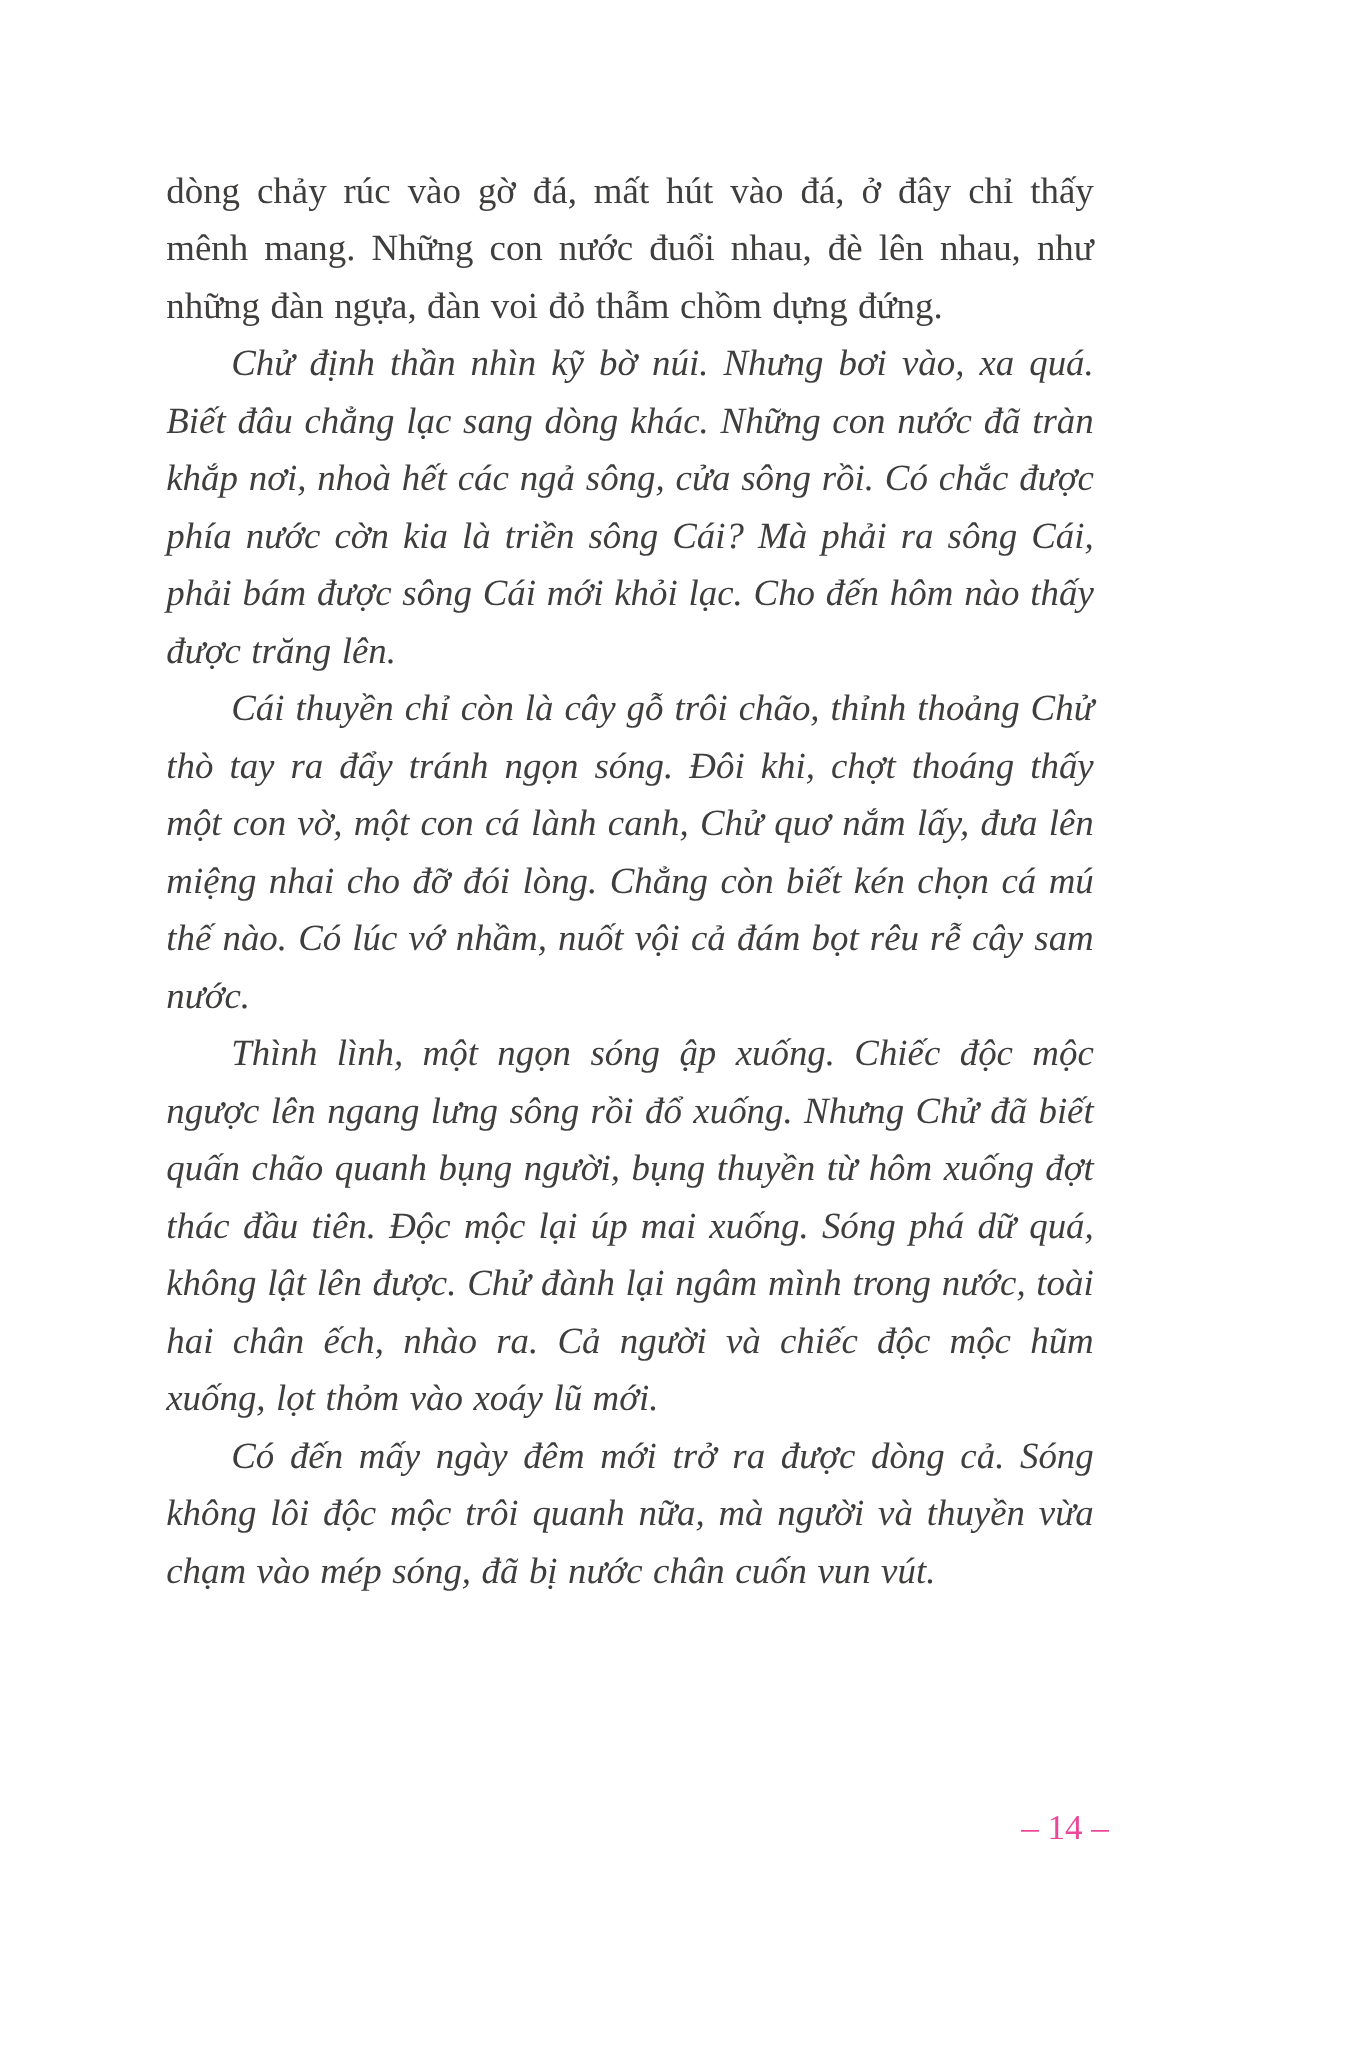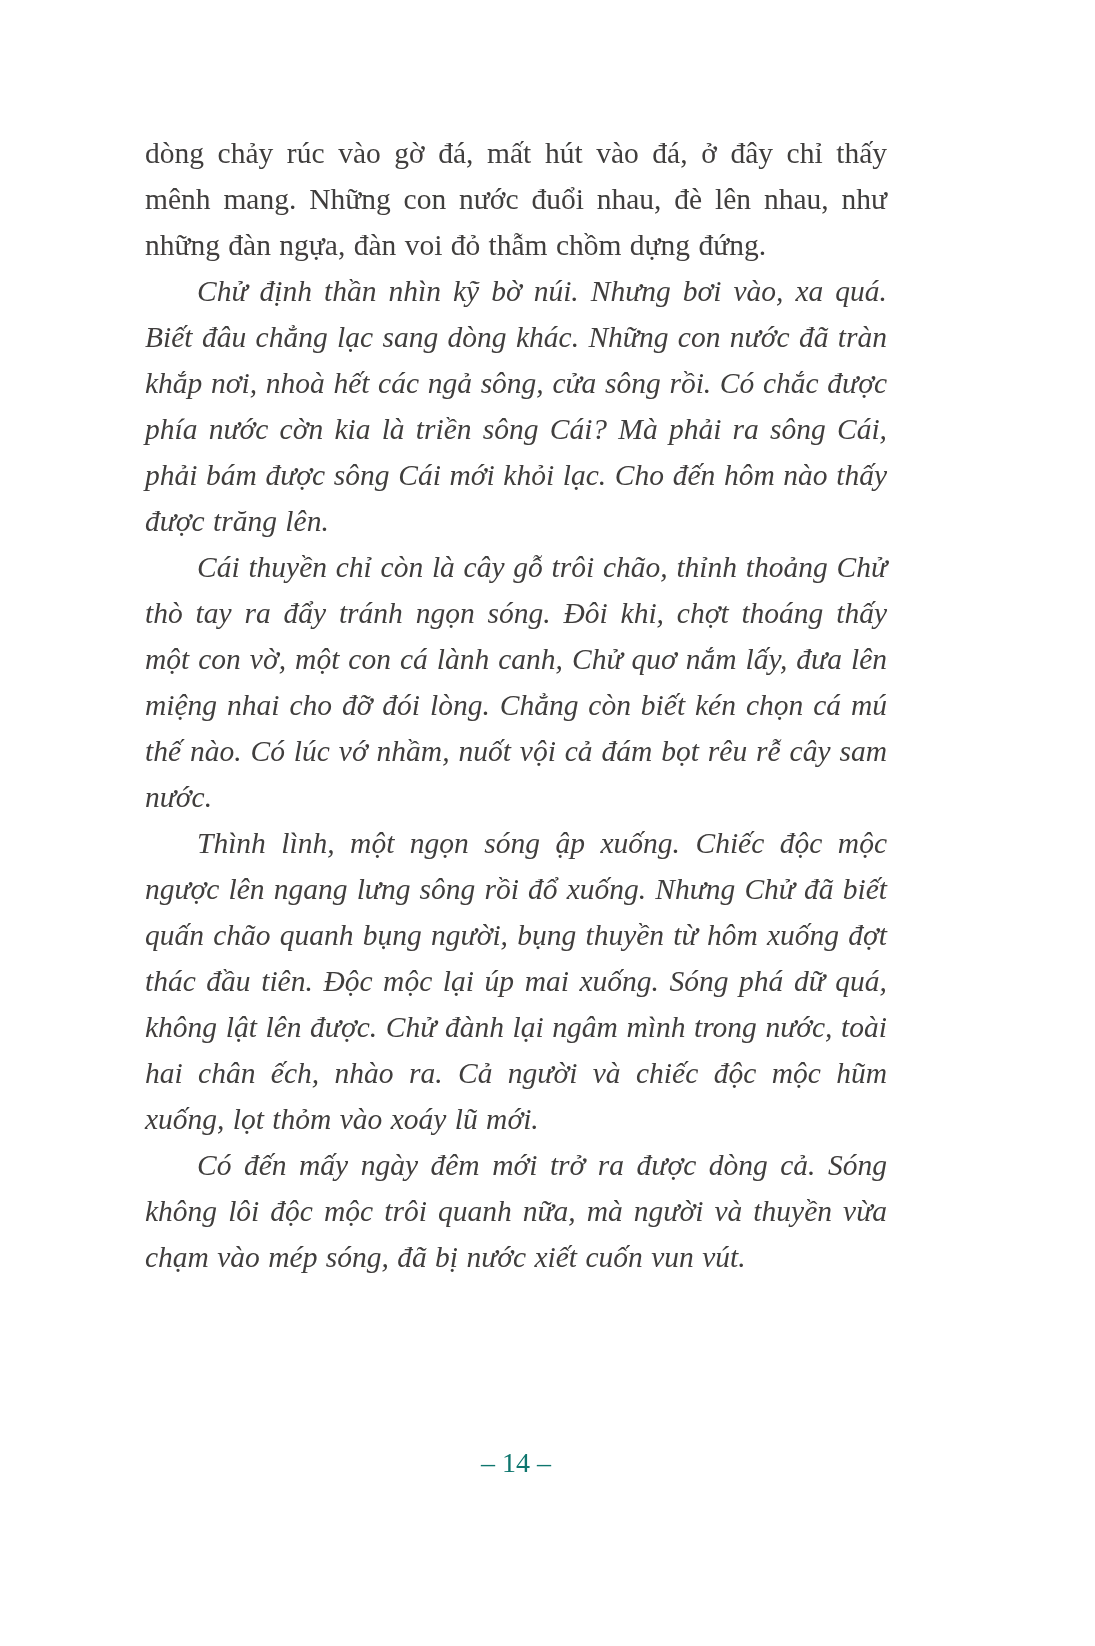--- a/index.html
+++ b/index.html
@@ -12,51 +12,51 @@
     width: 1095px;
     height: 1646px;
     background: #ffffff;
     font-family: "Liberation Serif", serif;
     color: #403e3d;
     box-sizing: border-box;
     overflow: hidden;
   }
   .text-block {
     position: absolute;
-    left: 145px;
+    left: 133px;
     top: 130px;
     width: 742px;
   }
   .text-block p {
     margin: 0;
     font-size: 29.5px;
     line-height: 46px;
     text-align: justify;
     word-spacing: 1px;
   }
   .text-block p.indent {
     text-indent: 52px;
     font-style: italic;
   }
   .page-number {
     position: absolute;
     left: 145px;
     top: 1440px;
     width: 742px;
-    text-align: center;
+    text-align: right;
     font-size: 28px;
     line-height: 46px;
-    color: #0f766e;
+    color: #ec4899;
   }
 </style>
 </head>
 <body>
 
 <div class="page">
   <div class="text-block">
     <p>dòng chảy rúc vào gờ đá, mất hút vào đá, ở đây chỉ thấy mênh mang. Những con nước đuổi nhau, đè lên nhau, như những đàn ngựa, đàn voi đỏ thẫm chồm dựng đứng.</p>
     <p class="indent">Chử định thần nhìn kỹ bờ núi. Nhưng bơi vào, xa quá. Biết đâu chẳng lạc sang dòng khác. Những con nước đã tràn khắp nơi, nhoà hết các ngả sông, cửa sông rồi. Có chắc được phía nước cờn kia là triền sông Cái? Mà phải ra sông Cái, phải bám được sông Cái mới khỏi lạc. Cho đến hôm nào thấy được trăng lên.</p>
     <p class="indent">Cái thuyền chỉ còn là cây gỗ trôi chão, thỉnh thoảng Chử thò tay ra đẩy tránh ngọn sóng. Đôi khi, chợt thoáng thấy một con vờ, một con cá lành canh, Chử quơ nắm lấy, đưa lên miệng nhai cho đỡ đói lòng. Chẳng còn biết kén chọn cá mú thế nào. Có lúc vớ nhầm, nuốt vội cả đám bọt rêu rễ cây sam nước.</p>
     <p class="indent">Thình lình, một ngọn sóng ập xuống. Chiếc độc mộc ngược lên ngang lưng sông rồi đổ xuống. Nhưng Chử đã biết quấn chão quanh bụng người, bụng thuyền từ hôm xuống đợt thác đầu tiên. Độc mộc lại úp mai xuống. Sóng phá dữ quá, không lật lên được. Chử đành lại ngâm mình trong nước, toài hai chân ếch, nhào ra. Cả người và chiếc độc mộc hũm xuống, lọt thỏm vào xoáy lũ mới.</p>
-    <p class="indent">Có đến mấy ngày đêm mới trở ra được dòng cả. Sóng không lôi độc mộc trôi quanh nữa, mà người và thuyền vừa chạm vào mép sóng, đã bị nước xiết cuốn vun vút.</p>
+    <p class="indent">Có đến mấy ngày đêm mới trở ra được dòng cả. Sóng không lôi độc mộc trôi quanh nữa, mà người và thuyền vừa chạm vào mép sóng, đã bị nước chân cuốn vun vút.</p>
   </div>
   <div class="page-number">– 14 –</div>
 </div>
 
 </body></html>

